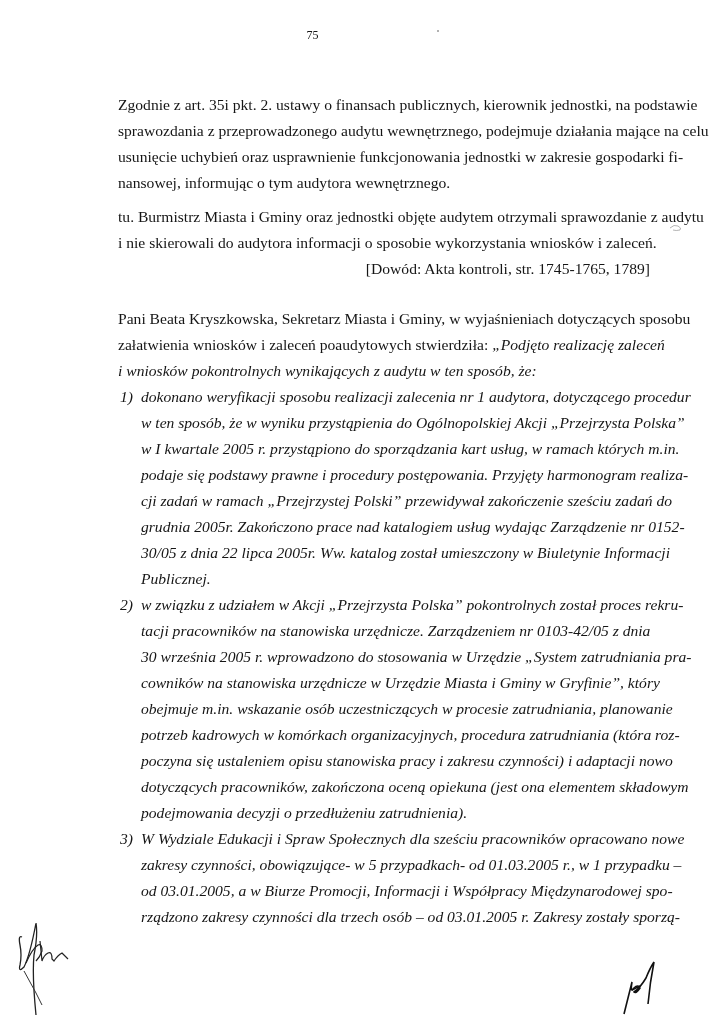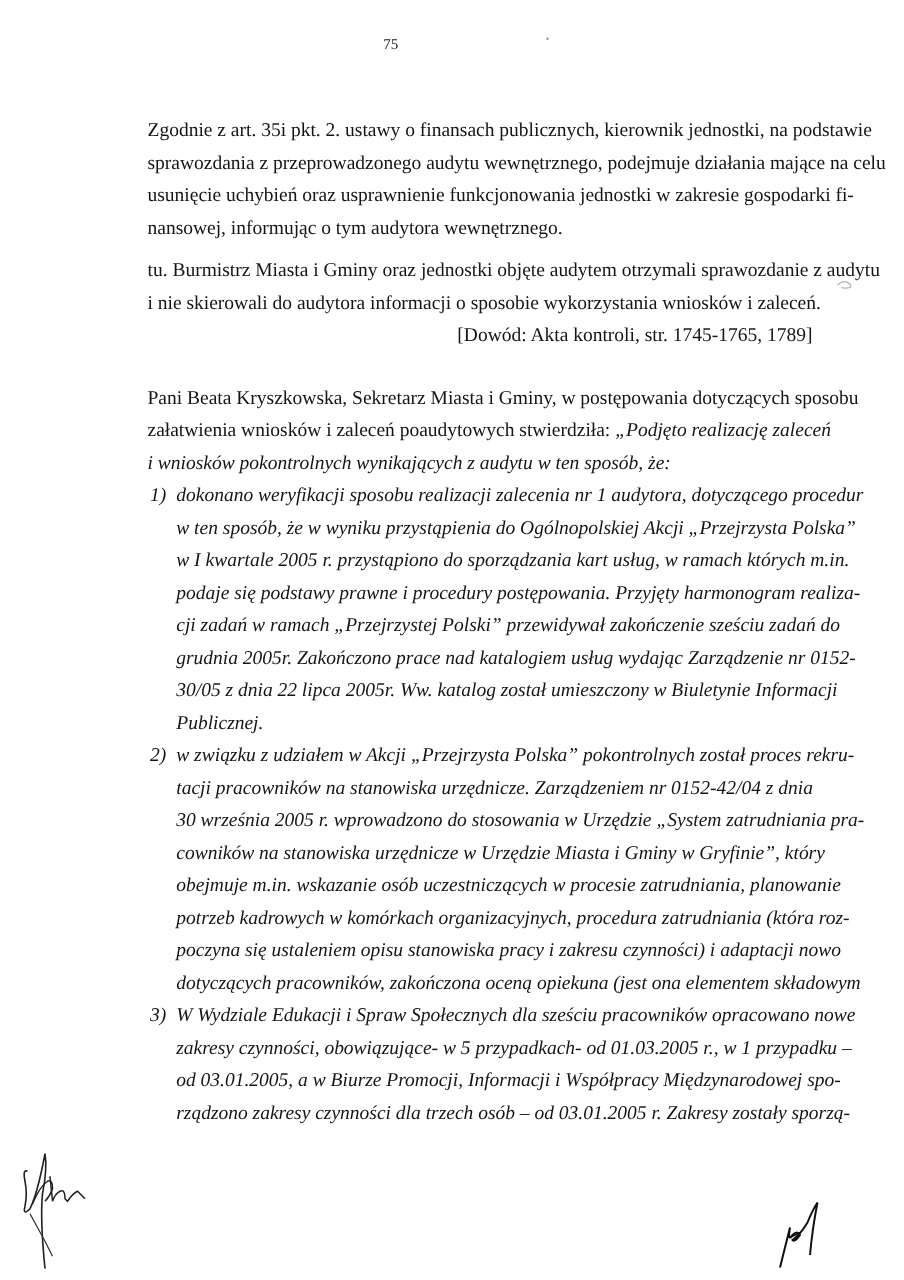--- a/index.html
+++ b/index.html
@@ -51,46 +51,47 @@
   <span class="line">tu. Burmistrz Miasta i Gminy oraz jednostki objęte audytem otrzymali sprawozdanie z audytu</span>
   <span class="line last">i nie skierowali do audytora informacji o sposobie wykorzystania wniosków i zaleceń.</span>
   <span class="line right">[Dowód: Akta kontroli, str. 1745-1765, 1789]</span>
 </div>
 
 <svg class="margin-mark" viewBox="0 0 16 10">
   <path d="M2 6 Q6 2 10 4 Q14 6 12 8 Q8 9 5 8" fill="none" stroke="#aaa" stroke-width="0.9"></path>
 </svg>
 
 <div id="para3" class="body-text">
-  <span class="line"><span>Pani Beata Kryszkowska, Sekretarz Miasta i Gminy, w postępowania dotyczących sposobu</span></span>
+  <span class="line"><span>Pani Beata Kryszkowska, Sekretarz Miasta i Gminy, w wyjaśnieniach dotyczących sposobu</span></span>
   <span class="line"><span>załatwienia wniosków i zaleceń poaudytowych stwierdziła: </span><span class="it">„Podjęto realizację zaleceń</span></span>
   <span class="line last it">i wniosków pokontrolnych wynikających z audytu w ten sposób, że:</span>
 
   <div class="list-item it">
     <span class="marker">1)</span>
     <span class="line">dokonano weryfikacji sposobu realizacji zalecenia nr 1 audytora, dotyczącego procedur</span>
     <span class="line">w ten sposób, że w wyniku przystąpienia do Ogólnopolskiej Akcji „Przejrzysta Polska”</span>
     <span class="line">w I kwartale 2005 r. przystąpiono do sporządzania kart usług, w ramach których m.in.</span>
     <span class="line">podaje się  podstawy prawne i procedury postępowania. Przyjęty harmonogram realiza-</span>
     <span class="line">cji zadań w ramach „Przejrzystej Polski” przewidywał zakończenie sześciu zadań do</span>
     <span class="line">grudnia 2005r. Zakończono prace nad katalogiem usług wydając Zarządzenie nr 0152-</span>
     <span class="line">30/05 z dnia 22 lipca 2005r. Ww. katalog został umieszczony w Biuletynie Informacji</span>
     <span class="line last">Publicznej.</span>
   </div>
 
   <div class="list-item it">
     <span class="marker">2)</span>
     <span class="line">w związku z udziałem w Akcji „Przejrzysta Polska” pokontrolnych został proces rekru-</span>
-    <span class="line">tacji pracowników na stanowiska urzędnicze. Zarządzeniem nr 0152-42/04 z dnia</span>
+    <span class="line">tacji pracowników na stanowiska urzędnicze. Zarządzeniem nr 0103-42/05 z dnia</span>
     <span class="line">30 września 2005 r. wprowadzono do stosowania w Urzędzie „System zatrudniania pra-</span>
     <span class="line">cowników na stanowiska urzędnicze w Urzędzie Miasta i Gminy w Gryfinie”, który</span>
     <span class="line">obejmuje m.in. wskazanie osób uczestniczących w procesie zatrudniania, planowanie</span>
     <span class="line">potrzeb kadrowych w komórkach organizacyjnych, procedura zatrudniania (która roz-</span>
     <span class="line">poczyna się ustaleniem opisu stanowiska pracy i zakresu czynności) i adaptacji nowo</span>
     <span class="line">dotyczących pracowników, zakończona oceną opiekuna (jest ona elementem składowym</span>
+    <span class="line last">podejmowania decyzji o przedłużeniu zatrudnienia).</span>
   </div>
 
   <div class="list-item it">
     <span class="marker">3)</span>
     <span class="line">W Wydziale Edukacji i Spraw Społecznych dla sześciu pracowników opracowano nowe</span>
     <span class="line">zakresy czynności, obowiązujące- w 5 przypadkach- od 01.03.2005 r., w 1 przypadku –</span>
     <span class="line">od 03.01.2005, a w Biurze Promocji, Informacji i Współpracy Międzynarodowej spo-</span>
     <span class="line">rządzono zakresy czynności dla trzech osób – od 03.01.2005 r. Zakresy zostały sporzą-</span>
   </div>
 </div>

